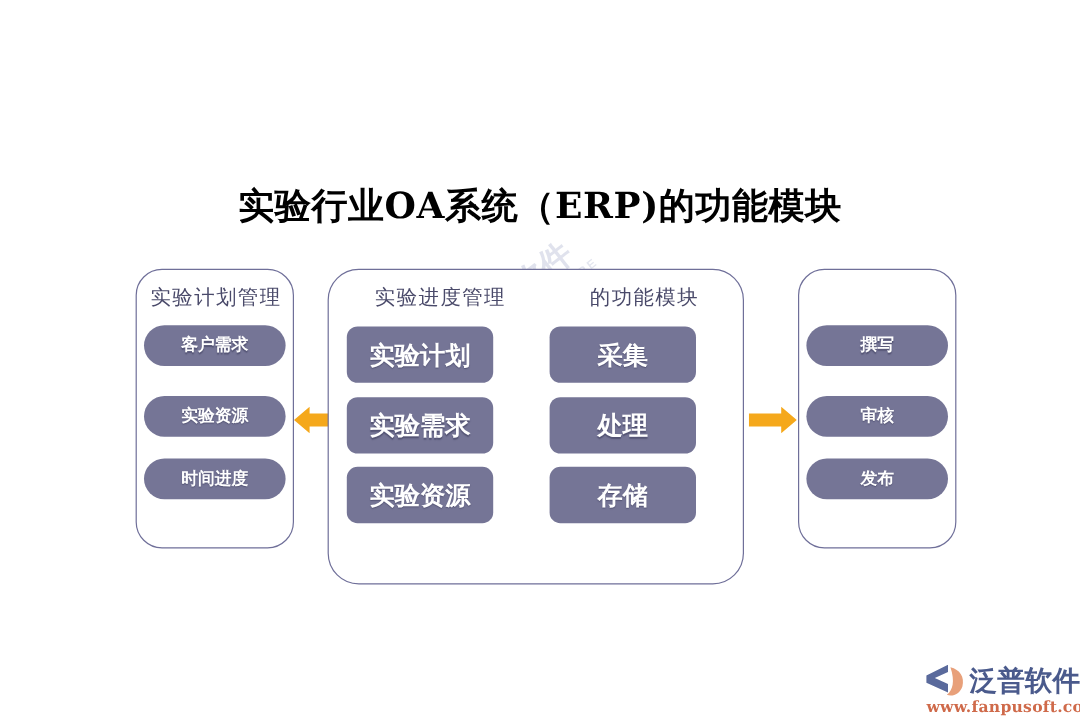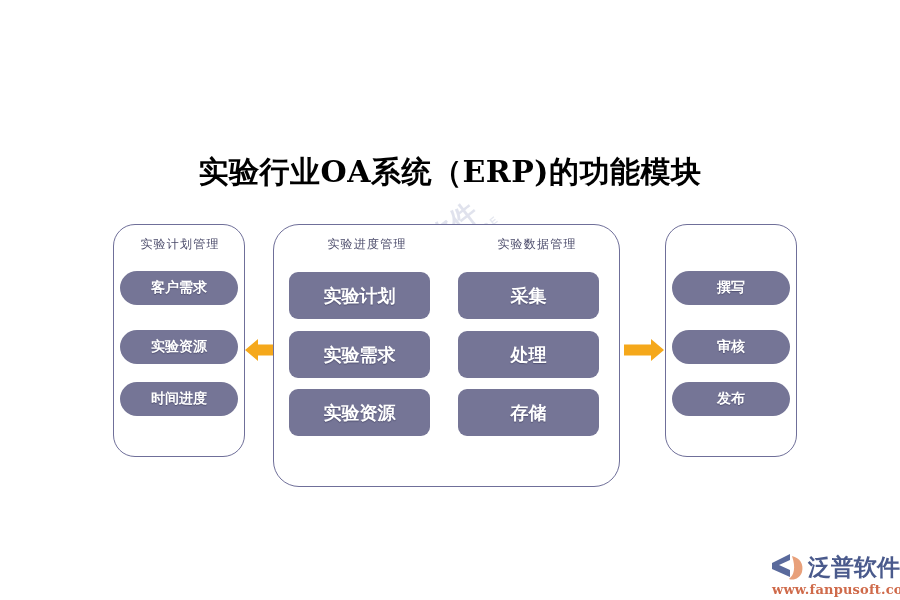--- a/index.html
+++ b/index.html
@@ -103,21 +103,21 @@
     top: 212px;
     width: 132px;
     height: 233px;
     border-radius: 22px;
   }
 
   
   .group-header {
     position: absolute;
     font-family: "DejaVu Serif", "Liberation Serif", serif;
-    font-size: 12px;
+    font-size: 17px;
     font-weight: 400;
     color: #4a4a6a;
     letter-spacing: 1.2px;
     white-space: nowrap;
   }
   #header-plan   { left: 113px; top: 224px; width: 134px; text-align: center; }
   #header-progress { left: 286px; top: 224px; width: 162px; text-align: center; }
   #header-data   { left: 456px; top: 224px; width: 162px; text-align: center; }
   #header-report { left: 663px; top: 224px; width: 136px; text-align: center; }
 
@@ -136,23 +136,23 @@
     border-radius: 17px;
   }
   .pill.side {
     width: 118px;
     height: 34px;
     font-size: 14px;
     left: 120px;
   }
   .pill.side.right-col { left: 672px; }
   .pill.mid {
-    width: 141px;
+    width: 122px;
     height: 47px;
-    font-size: 18px;
+    font-size: 21px;
     border-radius: 9px;
     text-align: right;
   }
   .pill.mid.col-a { left: 289px; }
   .pill.mid.col-b { left: 458px; }
 
   
   .row-s1 { top: 259px; }
   .row-s2 { top: 318px; }
   .row-s3 { top: 370px; }
@@ -231,21 +231,21 @@
   <div class="pill side row-s3">时间进度</div>
 
   <div class="arrow" id="arrow-left">
     <svg width="40" height="22" viewBox="0 0 40 22" xmlns="http://www.w3.org/2000/svg">
       <polygon points="0,11 13,0 13,5.5 40,5.5 40,16.5 13,16.5 13,22" fill="#f5a81b"></polygon>
     </svg>
   </div>
 
   <div class="group-box" id="group-middle"></div>
   <div class="group-header" id="header-progress">实验进度管理</div>
-  <div class="group-header" id="header-data">实验数据管理</div>
+  <div class="group-header" id="header-data">的功能模块</div>
 
   <div class="pill mid col-a row-m1">实验计划</div>
   <div class="pill mid col-a row-m2">实验需求</div>
   <div class="pill mid col-a row-m3">实验资源</div>
 
   <div class="pill mid col-b row-m1">采集</div>
   <div class="pill mid col-b row-m2">处理</div>
   <div class="pill mid col-b row-m3">存储</div>
 
   <div class="arrow" id="arrow-right">

